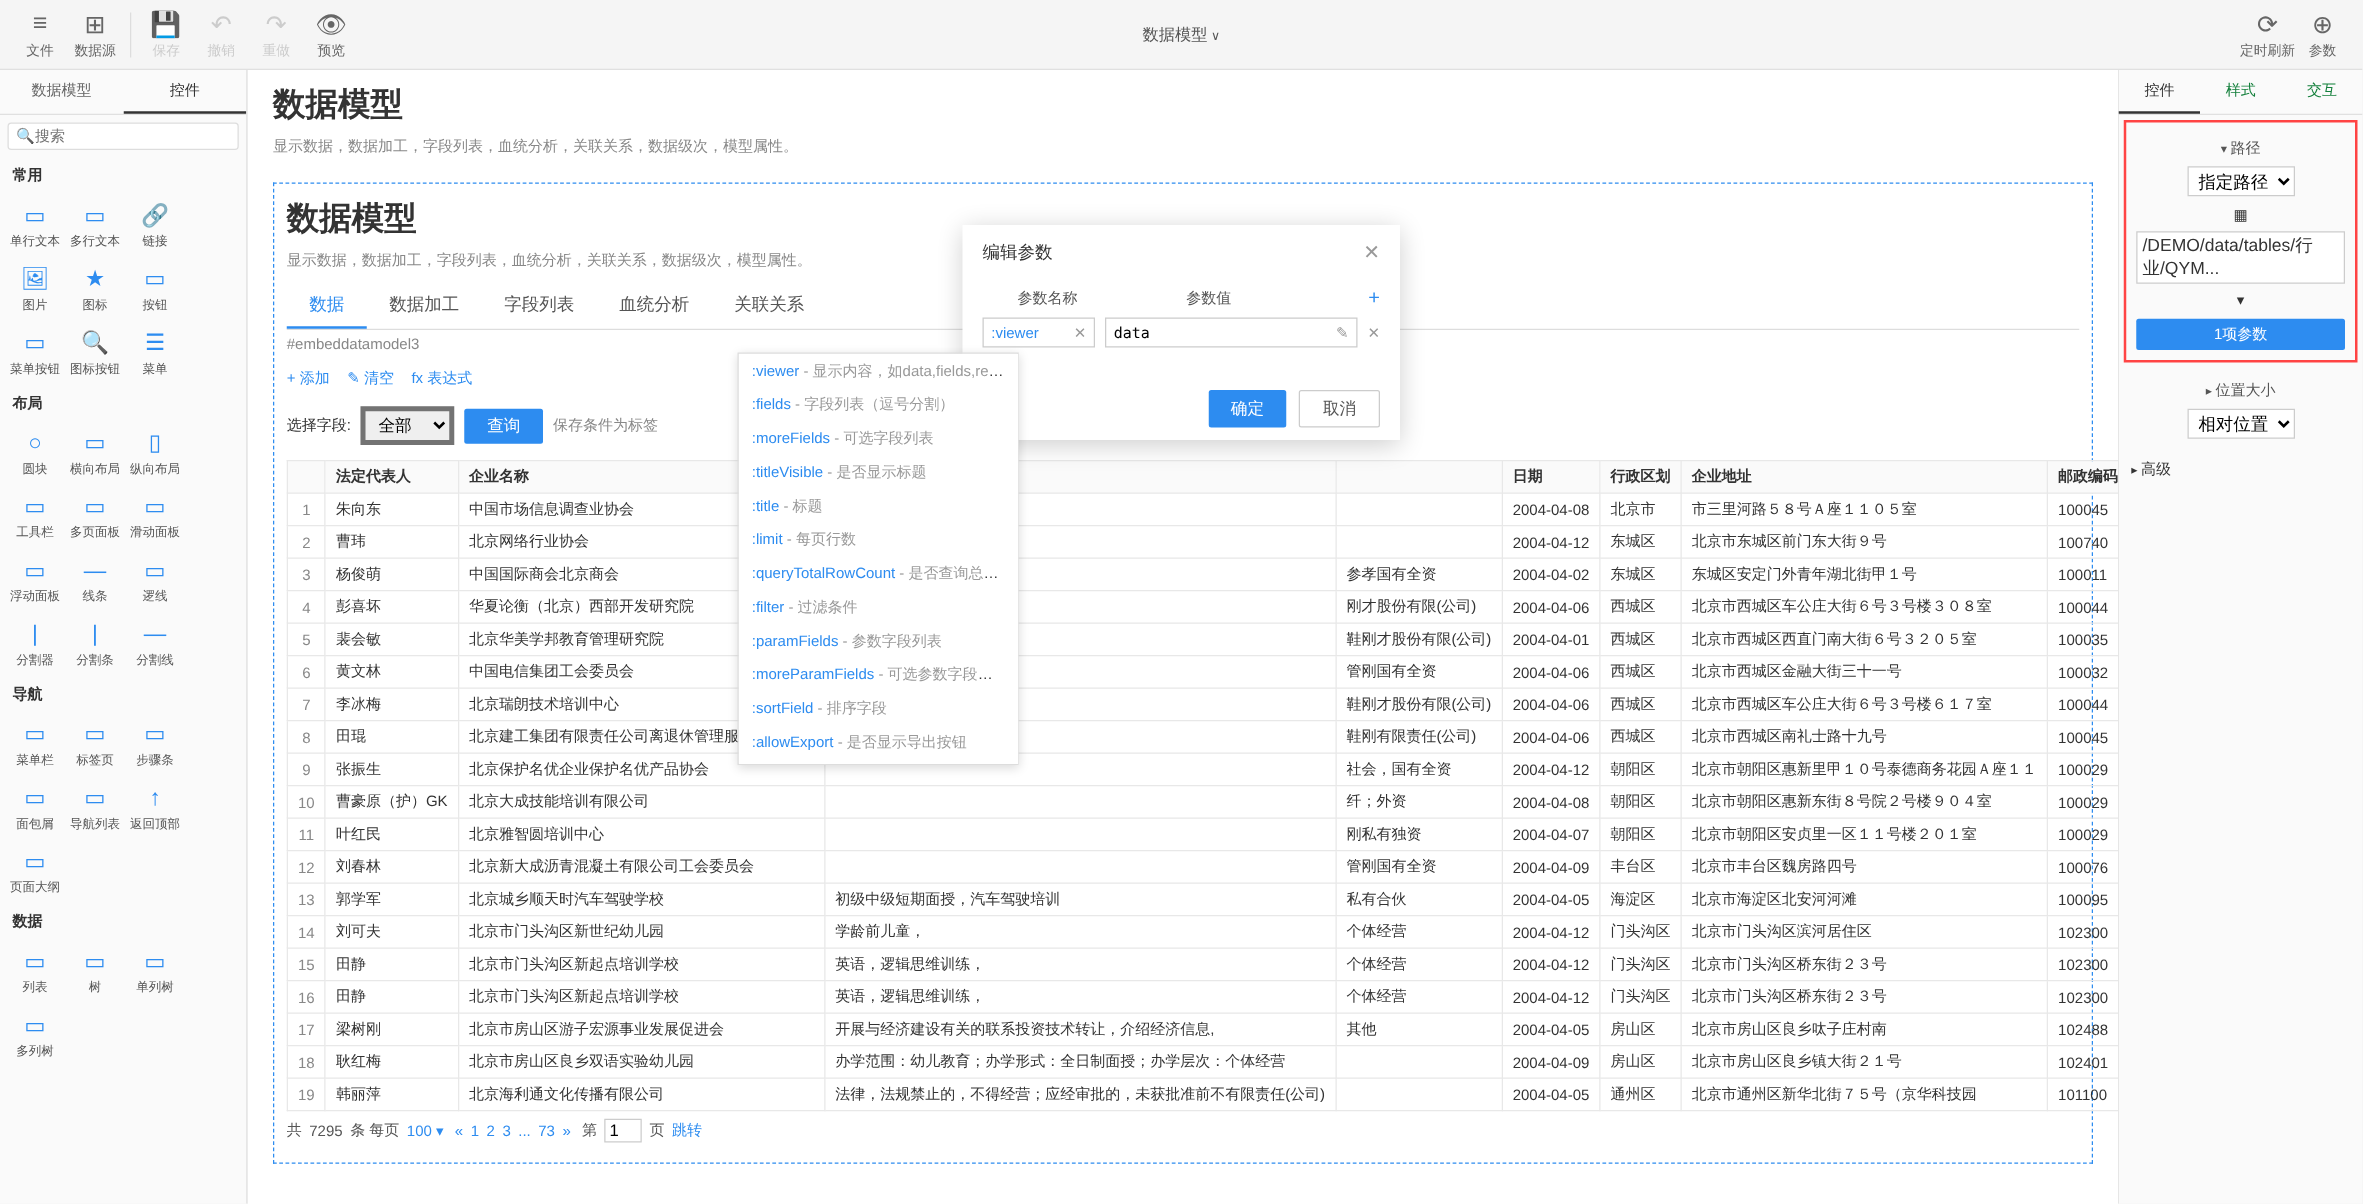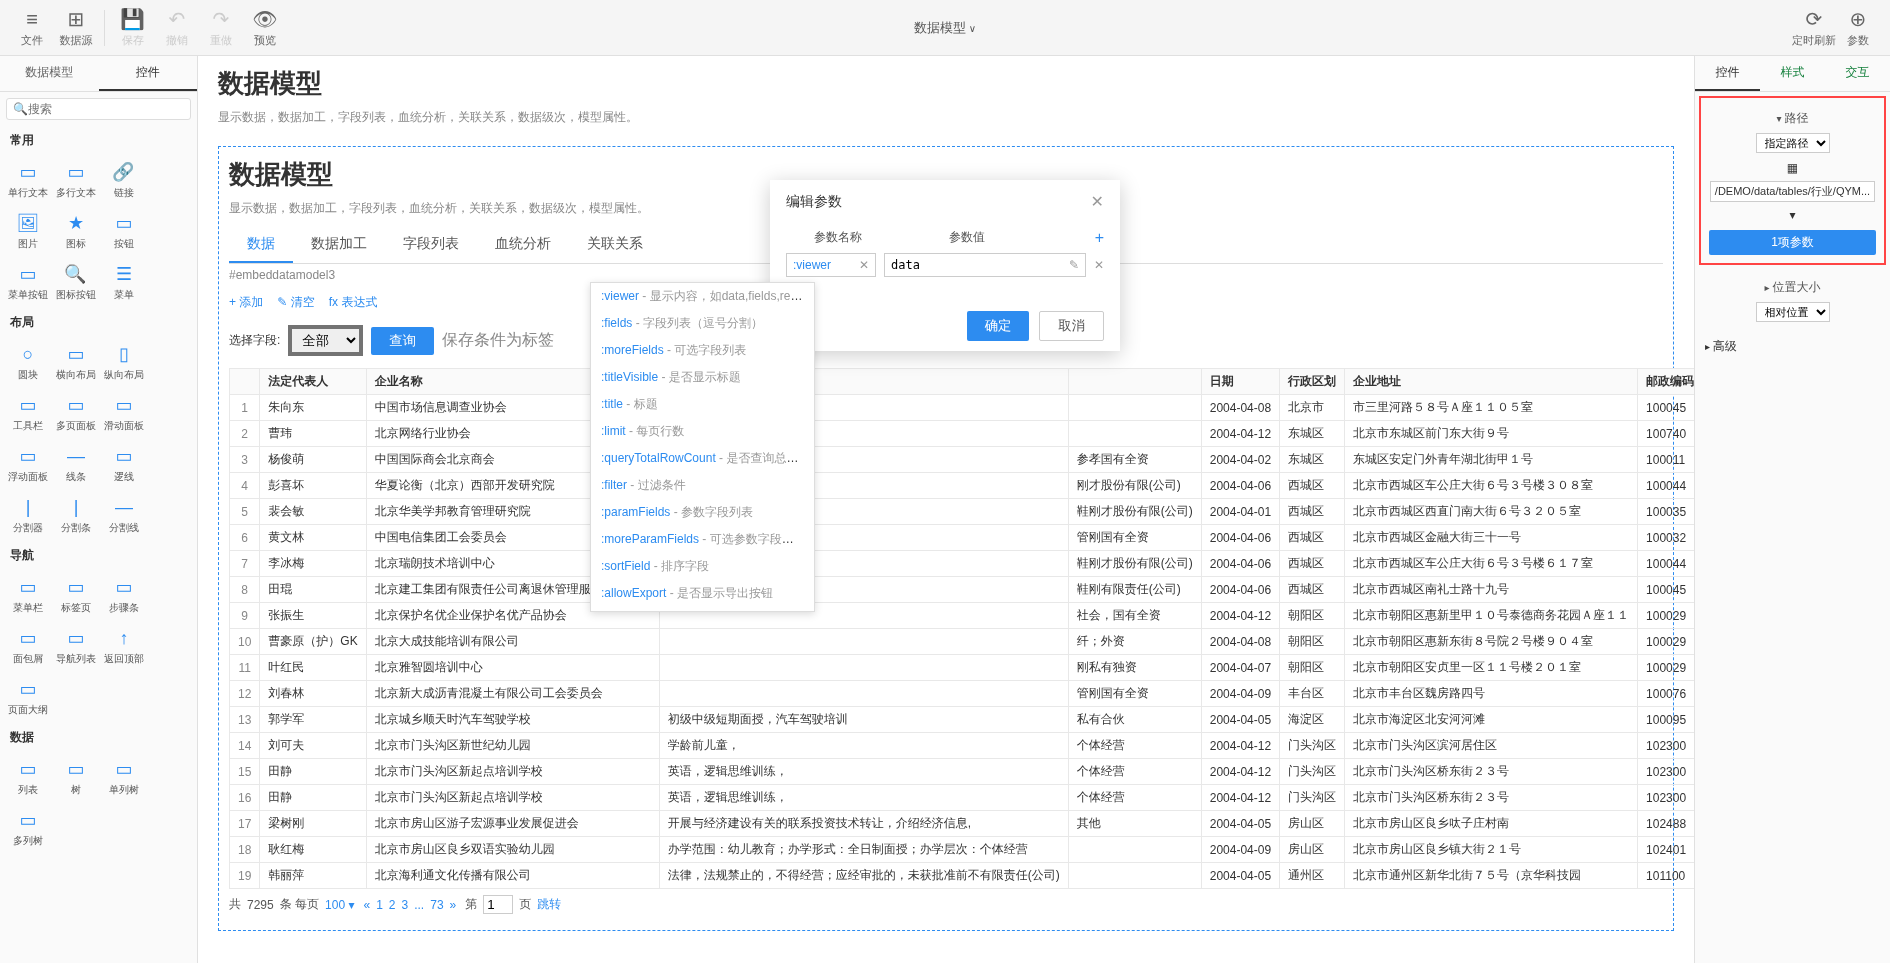--- a/index.html
+++ b/index.html
@@ -40,40 +40,40 @@
 .data-tabs { display: flex; border-bottom: 1px solid #ddd; margin-top: 10px; }
 .data-tabs .dtab { padding: 8px 18px; cursor: pointer; color: #555; font-size: 14px; }
 .data-tabs .dtab.active { color: #2d8cf0; border-bottom: 2px solid #2d8cf0; }
 .hash-tag { color: #888; font-size: 12px; padding: 4px 0; }
 .action-bar { display: flex; gap: 14px; padding: 8px 0; align-items: center; }
 .action-bar .action { color: #2d8cf0; cursor: pointer; font-size: 12px; }
 .filter-bar { display: flex; align-items: center; gap: 8px; padding: 6px 0; }
 .filter-bar select { padding: 3px 14px 3px 6px; border: 4px solid #737373; }
 .btn-primary { background: #2d8cf0; color: #fff; border: none; padding: 5px 18px; cursor: pointer; border-radius: 2px; }
 .btn-default { background: #fff; color: #555; border: 1px solid #ccc; padding: 5px 18px; cursor: pointer; border-radius: 2px; }
-.filter-note { color: #888; font-size: 16px; }
+.filter-note { color: #888; font-size: 12px; }
 
 
 .data-table { width: 100%; border-collapse: collapse; margin-top: 6px; }
 .data-table th, .data-table td { border: 1px solid #e8e8e8; padding: 4px 8px; text-align: left; font-size: 12px; white-space: nowrap; overflow: hidden; text-overflow: ellipsis; }
 .data-table th { background: #fafafa; font-weight: bold; }
 .data-table td.num { text-align: center; color: #888; width: 36px; }
 .pagination { padding: 6px 0; font-size: 12px; color: #555; display: flex; gap: 6px; align-items: center; }
 .pagination .pg { color: #2d8cf0; cursor: pointer; }
 
 
 .right-panel { width: 196px; background: #fafafa; border-left: 1px solid #e0e0e0; }
 .right-tabs { display: flex; border-bottom: 1px solid #e0e0e0; }
 .right-tabs .rtab { flex: 1; text-align: center; padding: 8px 0; cursor: pointer; color: #15803d; font-size: 12px; }
 .right-tabs .rtab.active { color: #333; border-bottom: 2px solid #333; }
 .right-section { padding: 8px; border: 2px solid #f44; margin: 4px; }
 .right-row { display: flex; align-items: center; padding: 4px 0; gap: 6px; flex-direction: column; }
 .right-row .lbl { flex: 0 0 auto; color: #555; }
 .right-row .lbl::before { content: "▾ "; font-size: 10px; }
-.right-row select, .right-row .val { flex: 1; border: 1px solid #ccc; padding: 2px 4px; background: #fff; font-size: 11px; }
+.right-row select, .right-row .val { flex: 1; border: 1px solid #ccc; padding: 2px 4px; background: #fff; font-size: 14px; }
 .param-btn { width: 100%; background: #2d8cf0; color: #fff; border: none; padding: 4px; margin-top: 4px; cursor: pointer; border-radius: 2px; font-size: 12px; }
 .right-plain { padding: 6px 10px; }
 .right-plain .lbl::before { content: "▸ "; font-size: 10px; }
 
 
 .modal-backdrop { position: absolute; inset: 0; display: flex; align-items: flex-start; justify-content: center; pointer-events: none; }
 .modal { margin-top: 180px; width: 350px; background: #fff; box-shadow: 0 4px 20px rgba(0,0,0,0.2); pointer-events: auto; position: relative; }
 .modal-header { padding: 12px 16px; font-size: 14px; display: flex; justify-content: space-between; align-items: center; }
 .modal-close { cursor: pointer; color: #999; font-size: 16px; }
 .modal-body { padding: 0 16px 16px; }

